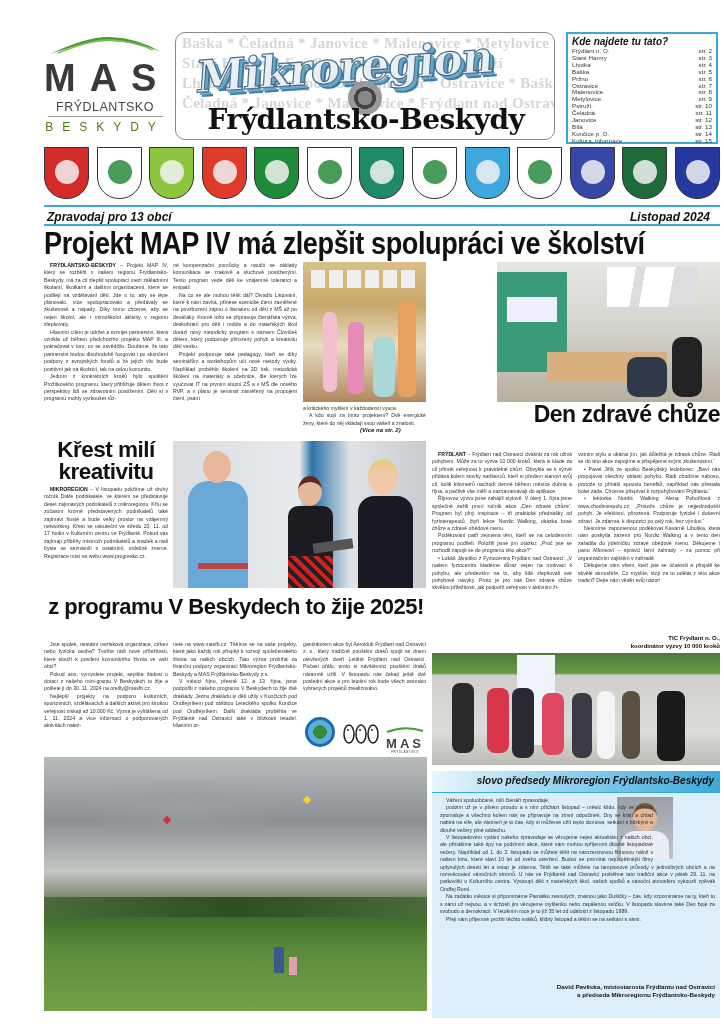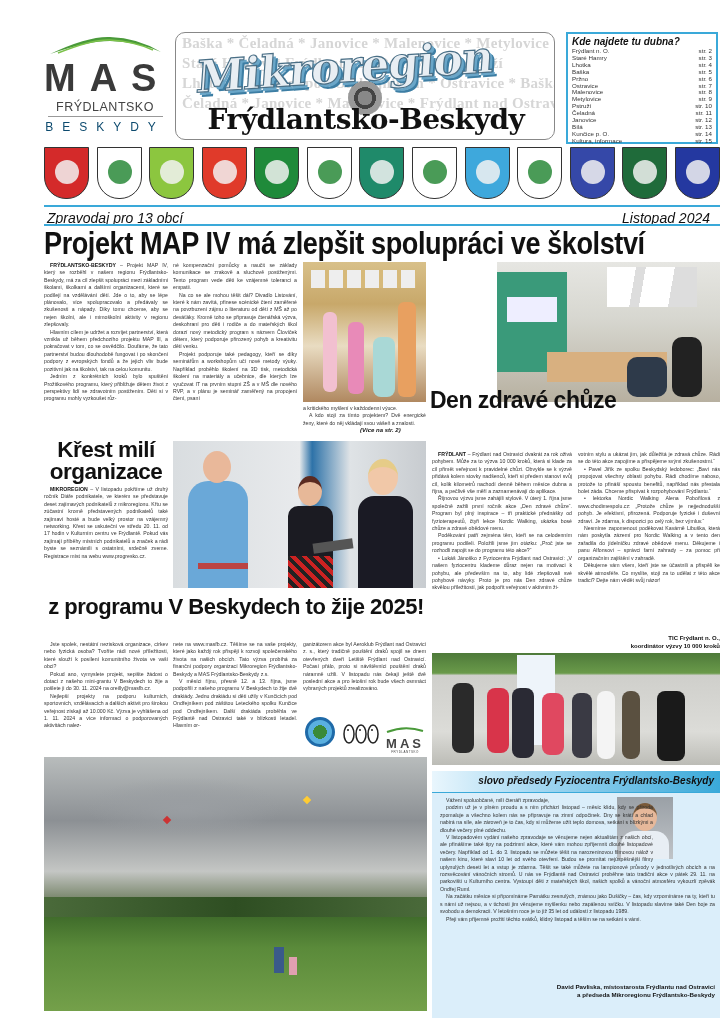--- a/index.html
+++ b/index.html
@@ -9,38 +9,38 @@
 .txt p{text-indent:6px}
 .txt p.noind{text-indent:0}
 .bold{font-weight:bold;color:#111}
 .head{font-family:"Liberation Sans",sans-serif;font-weight:bold;color:#111;letter-spacing:-0.5px;transform-origin:left top}
 
 #mas-logo{left:42px;top:30px;width:125px;height:105px}
 #mas-roof{left:48px;top:34px;width:115px;height:22px}
 #mas-letters{left:44px;top:58px;width:122px;font-size:38px;font-weight:bold;color:#3a3a3a;letter-spacing:14px;text-align:center;line-height:40px}
 #mas-sub1{left:44px;top:100px;width:122px;font-size:12.5px;color:#444;text-align:center;letter-spacing:0.5px}
 #mas-line{left:48px;top:116px;width:115px;height:1px;background:#999}
-#mas-sub2{left:44px;top:120px;width:122px;font-size:12px;color:#0c4a6e;text-align:center;letter-spacing:9px}
+#mas-sub2{left:44px;top:120px;width:122px;font-size:12px;color:#4d7c0f;text-align:center;letter-spacing:9px}
 
 #masthead{left:175px;top:32px;width:380px;height:108px;border:1.5px solid #888;border-radius:10px;overflow:hidden;background:#fff}
 .bgtown{position:absolute;left:6px;font-family:"Liberation Serif",serif;font-weight:bold;font-size:15px;color:#d6d6d6;white-space:nowrap;letter-spacing:0.3px}
 #mikro{left:20px;top:8px;font-family:"DejaVu Serif",serif;font-weight:bold;font-size:44px;color:#e8eef3;-webkit-text-stroke:1.2px #4a6f86;text-shadow:3px 3px 0 #6aa6c8,5px 5px 0 #3d7ea4;transform:rotate(-4deg) skewX(-8deg);letter-spacing:-1px;white-space:nowrap}
 #seal{left:172px;top:48px;width:34px;height:34px;border-radius:50%;background:radial-gradient(circle,#888 0 30%,#444 31% 45%,#999 46% 70%,#333 71% 100%)}
 #fb{left:30px;top:70px;width:320px;text-align:center;font-family:"DejaVu Serif",serif;font-weight:bold;font-size:28px;color:#111;letter-spacing:-0.5px;white-space:nowrap}
 
 #toc{left:566px;top:32px;width:152px;height:112px;border:2px solid #3aa9d9;padding:2px 4px}
 #toc-title{font-size:10px;font-weight:bold;font-style:italic;color:#111;line-height:12px}
 .toc-row{display:flex;justify-content:space-between;font-size:6.2px;line-height:6.9px;color:#333}
 
 #crests{left:44px;top:147px;width:676px;height:55px;display:flex;justify-content:space-between}
 .crest{width:45px;height:52px;border:1.5px solid #333;border-radius:0 0 22px 22px;position:relative;overflow:hidden}
 .rule{height:2px;background:#3aa9d9}
 
 #issue{left:44px;top:207px;width:676px;height:18px}
-#issue-l,#issue-r{position:absolute;top:3px;font-size:14px;font-weight:normal;font-style:italic;color:#111}
+#issue-l,#issue-r{position:absolute;top:3px;font-size:12px;font-weight:bold;font-style:italic;color:#111}
 
 .photo{position:absolute;overflow:hidden}
 </style>
 </head>
 <body>
 
 <div class="abs" id="mas-logo"></div>
 <svg class="abs" id="mas-roof" viewBox="0 0 115 22">
   <path d="M2 20 Q40 2 62 3 Q90 4 113 18 Q90 8 62 7 Q40 7 2 20Z" fill="#4a9a3a"></path>
   <path d="M10 19 Q45 5 62 6 Q85 7 105 16" stroke="#7cc24a" stroke-width="1.5" fill="none"></path>
@@ -54,21 +54,21 @@
   <div class="bgtown" style="top:22px">Staré Hamry * Frýdlant nad Ostravicí * Pstruží</div>
   <div class="bgtown" style="top:2px">Baška * Čeladná * Janovice * Malenovice * Metylovice</div>
   <div class="bgtown" style="top:42px">Lhotka * Kunčice pod Ondřejníkem * Ostravice * Baška</div>
   <div class="bgtown" style="top:62px">Čeladná * Janovice * Malenovice * Frýdlant nad Ostravicí</div>
   <div class="abs" id="mikro">Mikroregion</div>
   <div class="abs" id="seal"></div>
   <div class="abs" id="fb">Frýdlantsko-Beskydy</div>
 </div>
 
 <div class="abs" id="toc">
-  <div id="toc-title">Kde najdete tu dubna?</div>
+  <div id="toc-title">Kde najdete tu tato?</div>
   <div id="toc-list">
       <div class="toc-row">
         <span>Frýdlant n. O.</span>
         <span>str. 2</span>
       </div>
       <div class="toc-row">
         <span>Staré Hamry</span>
         <span>str. 3</span>
       </div>
       <div class="toc-row">
@@ -199,38 +199,38 @@
   <div class="abs" style="left:175px;top:75px;width:30px;height:60px;background:#222;border-radius:10px"></div>
 </div>
 <div class="abs txt" id="map-col3" style="left:303px;top:405px;width:123px">
     <p class="noind"><span>a kritického myšlení v každodenní výuce.</span></p>
     <p><span>A kdo stojí za tímto projektem? Dvě energické ženy, které do něj vkládají svou vášeň a znalosti.</span></p>
   </div>
 <div class="abs" style="left:360px;top:427px;font-size:6px;font-weight:bold;font-style:italic;color:#111">(Více na str. 2)</div>
 
 <div class="abs head" style="left:44px;top:439px;width:124px;font-size:22.5px;line-height:22px;text-align:center">
   <div>Křest milí</div>
-  <div>organizace</div>
+  <div>kreativitu</div>
 </div>
 <div class="abs txt" style="left:44px;top:486px;width:124px">
   <p><span class="bold">MIKROREGION</span><span> – V listopadu pokřtíme už druhý ročník Diáře podnikatele, ve kterém se představuje deset zajímavých podnikatelů z mikroregionu. Křtu se zúčastní kromě představených podnikatelů také zajímaví hosté a bude velký prostor na vzájemný networking. Křest se uskuteční ve středu 20. 11. od 17 hodin v Kulturním centru ve Frýdlantě. Pokud vás zajímají příběhy místních podnikatelů a značek a rádi byste se seznámili s ostatními, srdečně zveme. Registrace míst na webu www.progresko.cz.</span></p>
 </div>
 <div class="abs photo" style="left:173px;top:441px;width:253px;height:147px;background:linear-gradient(90deg,#d9dde0 0%,#e8eaec 50%,#2d72a8 55%,#dfe3e6 70%,#c8ccd0 100%)">
   <div class="abs" style="left:15px;top:40px;width:60px;height:107px;background:#6aa8d8;border-radius:20px 20px 0 0"></div>
   <div class="abs" style="left:30px;top:10px;width:28px;height:32px;background:#e9b89a;border-radius:50%"></div>
   <div class="abs" style="left:25px;top:122px;width:50px;height:6px;background:#b44"></div>
   <div class="abs" style="left:115px;top:65px;width:45px;height:82px;background:#1b1b22;border-radius:10px 10px 0 0"></div>
   <div class="abs" style="left:115px;top:115px;width:45px;height:32px;background:repeating-linear-gradient(45deg,#c22 0 4px,#222 4px 8px)"></div>
   <div class="abs" style="left:125px;top:35px;width:24px;height:30px;background:#e7b898;border-radius:50%;border-top:6px solid #5a2a20"></div>
   <div class="abs" style="left:185px;top:55px;width:55px;height:92px;background:#1a1a24;border-radius:16px 16px 0 0"></div>
   <div class="abs" style="left:195px;top:18px;width:30px;height:36px;background:#f1c8a8;border-radius:50%;border-top:8px solid #e6cc88"></div>
   <div class="abs" style="left:140px;top:100px;width:40px;height:10px;background:#555;transform:rotate(-8deg)"></div>
 </div>
 
-<div class="abs head" style="left:430px;top:388px;width:290px;font-size:23px;line-height:24px;text-align:left">
+<div class="abs head" style="left:430px;top:402px;width:290px;font-size:23px;line-height:24px;text-align:right">
   <div>Den zdravé chůze</div>
 </div>
 <div class="abs txt" id="ch-col1" style="left:432px;top:451px;width:140px">
     <p><span class="bold">FRÝDLANT</span><span> – Frýdlant nad Ostravicí dvakrát za rok oživá pohybem. Může za to výzva 10 000 kroků, která si klade za cíl přimět veřejnost k pravidelné chůzi. Obvykle se k výzvě přidává kolem stovky nadšenců, kteří si předem stanoví svůj cíl, kolik kilometrů nachodí denně během měsíce dubna a října, a pečlivě vše měří a zaznamenávají do aplikace.</span></p>
     <p><span>Říjnovou výzvu jsme zahájili stylově. V úterý 1. října jsme společně zažili první ročník akce „Den zdravé chůze“. Program byl plný inspirace – tři praktické přednášky od fyzioterapeutů, čtyři lekce Nordic Walking, ukázka bosé chůze a zdravé obědové menu.</span></p>
     <p><span>Poděkování patří zejména těm, kteří se na celodenním programu podíleli. Položili jsme jim otázku: „Proč jste se rozhodli zapojit se do programu této akce?“</span></p>
     <p><span>• Lukáš Jánoško z Fyziocentra Frýdlant nad Ostravicí: „V našem fyziocentru klademe důraz nejen na motivaci k pohybu, ale především na to, aby lidé zlepšovali své pohybové návyky. Proto je pro nás Den zdravé chůze skvělou příležitostí, jak podpořit veřejnost v aktivním ži-</span></p>
   </div>
 <div class="abs txt" id="ch-col2" style="left:578px;top:451px;width:142px">
     <p class="noind"><span>votním stylu a ukázat jim, jak důležitá je zdravá chůze. Rádi se do této akce zapojíme a přispějeme svými zkušenostmi.“</span></p>
@@ -298,21 +298,21 @@
   <div class="abs" style="left:40px;top:20px;width:200px;height:60px;background:radial-gradient(ellipse,#9a9ea2 0%,transparent 70%)"></div>
   <div class="abs" style="left:0;top:140px;width:383px;height:20px;background:linear-gradient(90deg,#4a6a3a,#2e4e22,#4a6a3a)"></div>
   <div class="abs" style="left:230px;top:190px;width:10px;height:26px;background:#3a5a8a"></div>
   <div class="abs" style="left:245px;top:200px;width:8px;height:18px;background:#e0a0b0"></div>
   <div class="abs" style="left:120px;top:60px;width:6px;height:6px;background:#c33;transform:rotate(45deg)"></div>
   <div class="abs" style="left:260px;top:40px;width:6px;height:6px;background:#fc3;transform:rotate(45deg)"></div>
 </div>
 
 <div class="abs" style="left:432px;top:771px;width:288px;height:247px;background:#dbeefa"></div>
 <div class="abs" style="left:432px;top:771px;width:288px;height:21px;background:linear-gradient(90deg,#e9f6fd 0%,#9ed5f0 40%,#3aa9d9 100%)">
-  <div style="position:absolute;right:6px;top:4px;font-size:10px;font-weight:bold;font-style:italic;color:#111">slovo předsedy Fyziocentra Frýdlantsko-Beskydy</div>
+  <div style="position:absolute;right:6px;top:4px;font-size:10px;font-weight:bold;font-style:italic;color:#111">slovo předsedy Mikroregion Frýdlantsko-Beskydy</div>
 </div>
 <div class="abs" style="left:432px;top:792px;width:288px;height:1px;background:#3aa9d9"></div>
 <div class="abs photo" style="left:617px;top:797px;width:56px;height:62px;background:linear-gradient(180deg,#9aa0a6 0%,#c0c4c8 100%)">
   <div class="abs" style="left:16px;top:6px;width:24px;height:28px;background:#e6b89a;border-radius:50%;border-top:5px solid #7a5a3a"></div>
   <div class="abs" style="left:4px;top:34px;width:48px;height:28px;background:#e8eef4;border-radius:14px 14px 0 0"></div>
 </div>
 <div class="abs txt" id="slovo-text" style="left:440px;top:797px;width:275px">
     <div style="float: right; width: 62px; height: 64px;"></div>
     <p><span>Vážení spoluobčané, milí čtenáři zpravodaje,</span></p>
     <p><span>podzim už je v plném proudu a s ním přichází listopad – měsíc klidu, kdy se příroda zpomaluje a všechno kolem nás se připravuje na zimní odpočinek. Dny se krátí a chlad nabírá na síle, ale zároveň je to čas, kdy si můžeme užít teplo domova, setkání s blízkými a dlouhé večery plné oddechu.</span></p>

